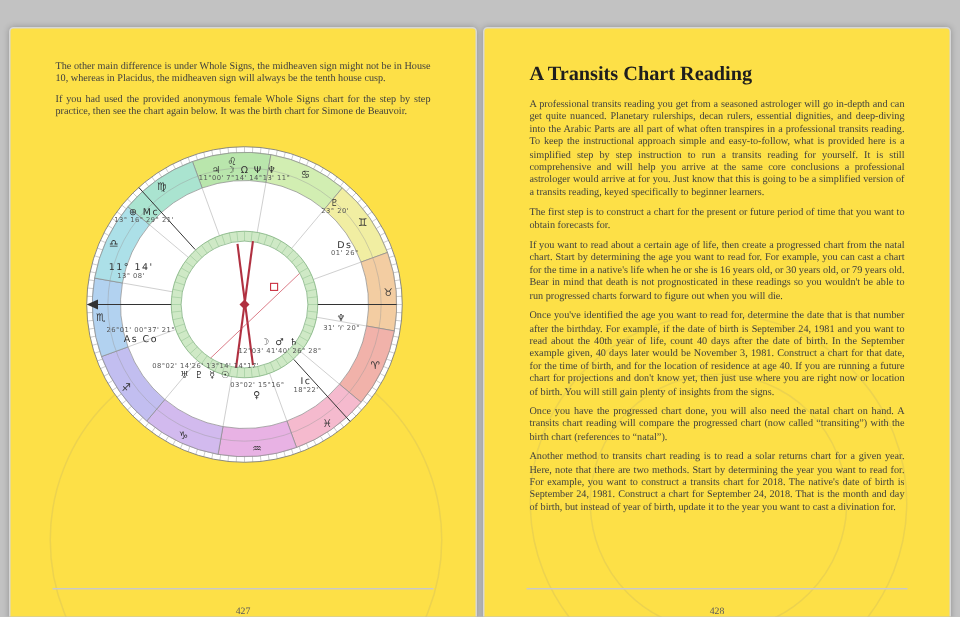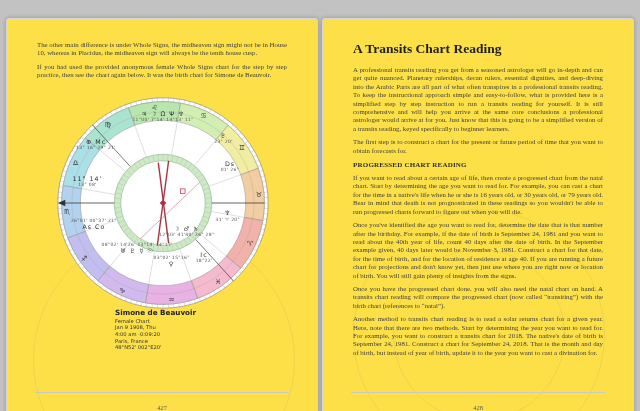--- a/index.html
+++ b/index.html
@@ -320,42 +320,33 @@
     <div class="cluster" style="left:54%;top:74%;">
       <div class="cl-d">03°02' 15°16°</div>
       <div class="cl-g">♀</div>
     </div>
     <div class="cluster" style="left:18%;top:57%;">
       <div class="cl-d">26°01' 00°37' 21°</div>
       <div class="cl-g">As Co</div>
     </div>
   </div>
 
-  <div class="chart-caption">
-    <div class="caption-name">Simone de Beauvoir</div>
-    <div class="caption-line">Female Chart</div>
-    <div class="caption-line">Jan 9 1908, Thu</div>
-    <div class="caption-line">4:00 am  -0:09:20</div>
-    <div class="caption-line">Paris, France</div>
-    <div class="caption-line">48°N52' 002°E20'</div>
-  </div>
 
   <div class="footer">
     <span class="page-number">427</span>
   </div>
 </div>
 
 <div class="page" id="right-page">
   <div class="wm" style="left:30px;top:190px;width:250px;height:250px;"></div>
   <div class="wm" style="left:70px;top:230px;width:170px;height:170px;"></div>
   <div class="page-content">
     <h1 class="page-title">A Transits Chart Reading</h1>
     <p class="body-text">A professional transits reading you get from a seasoned astrologer will go in-depth and can get quite nuanced. Planetary rulerships, decan rulers, essential dignities, and deep-diving into the Arabic Parts are all part of what often transpires in a professional transits reading. To keep the instructional approach simple and easy-to-follow, what is provided here is a simplified step by step instruction to run a transits reading for yourself. It is still comprehensive and will help you arrive at the same core conclusions a professional astrologer would arrive at for you. Just know that this is going to be a simplified version of a transits reading, keyed specifically to beginner learners.</p>
     <p class="body-text">The first step is to construct a chart for the present or future period of time that you want to obtain forecasts for.</p>
-    <h2 class="section-heading">PROGRESSED CHART READING</h2>
     <p class="body-text">If you want to read about a certain age of life, then create a progressed chart from the natal chart. Start by determining the age you want to read for. For example, you can cast a chart for the time in a native's life when he or she is 16 years old, or 30 years old, or 79 years old. Bear in mind that death is not prognosticated in these readings so you wouldn't be able to run progressed charts forward to figure out when you will die.</p>
     <p class="body-text">Once you've identified the age you want to read for, determine the date that is that number after the birthday. For example, if the date of birth is September 24, 1981 and you want to read about the 40th year of life, count 40 days after the date of birth. In the September example given, 40 days later would be November 3, 1981. Construct a chart for that date, for the time of birth, and for the location of residence at age 40. If you are running a future chart for projections and don't know yet, then just use where you are right now or location of birth. You will still gain plenty of insights from the signs.</p>
     <p class="body-text">Once you have the progressed chart done, you will also need the natal chart on hand. A transits chart reading will compare the progressed chart (now called “transiting”) with the birth chart (references to “natal”).</p>
     <p class="body-text">Another method to transits chart reading is to read a solar returns chart for a given year. Here, note that there are two methods. Start by determining the year you want to read for. For example, you want to construct a transits chart for 2018. The native's date of birth is September 24, 1981. Construct a chart for September 24, 2018. That is the month and day of birth, but instead of year of birth, update it to the year you want to cast a divination for.</p>
   </div>
   <div class="footer">
     <span class="page-number">428</span>
   </div>
 </div>
 

